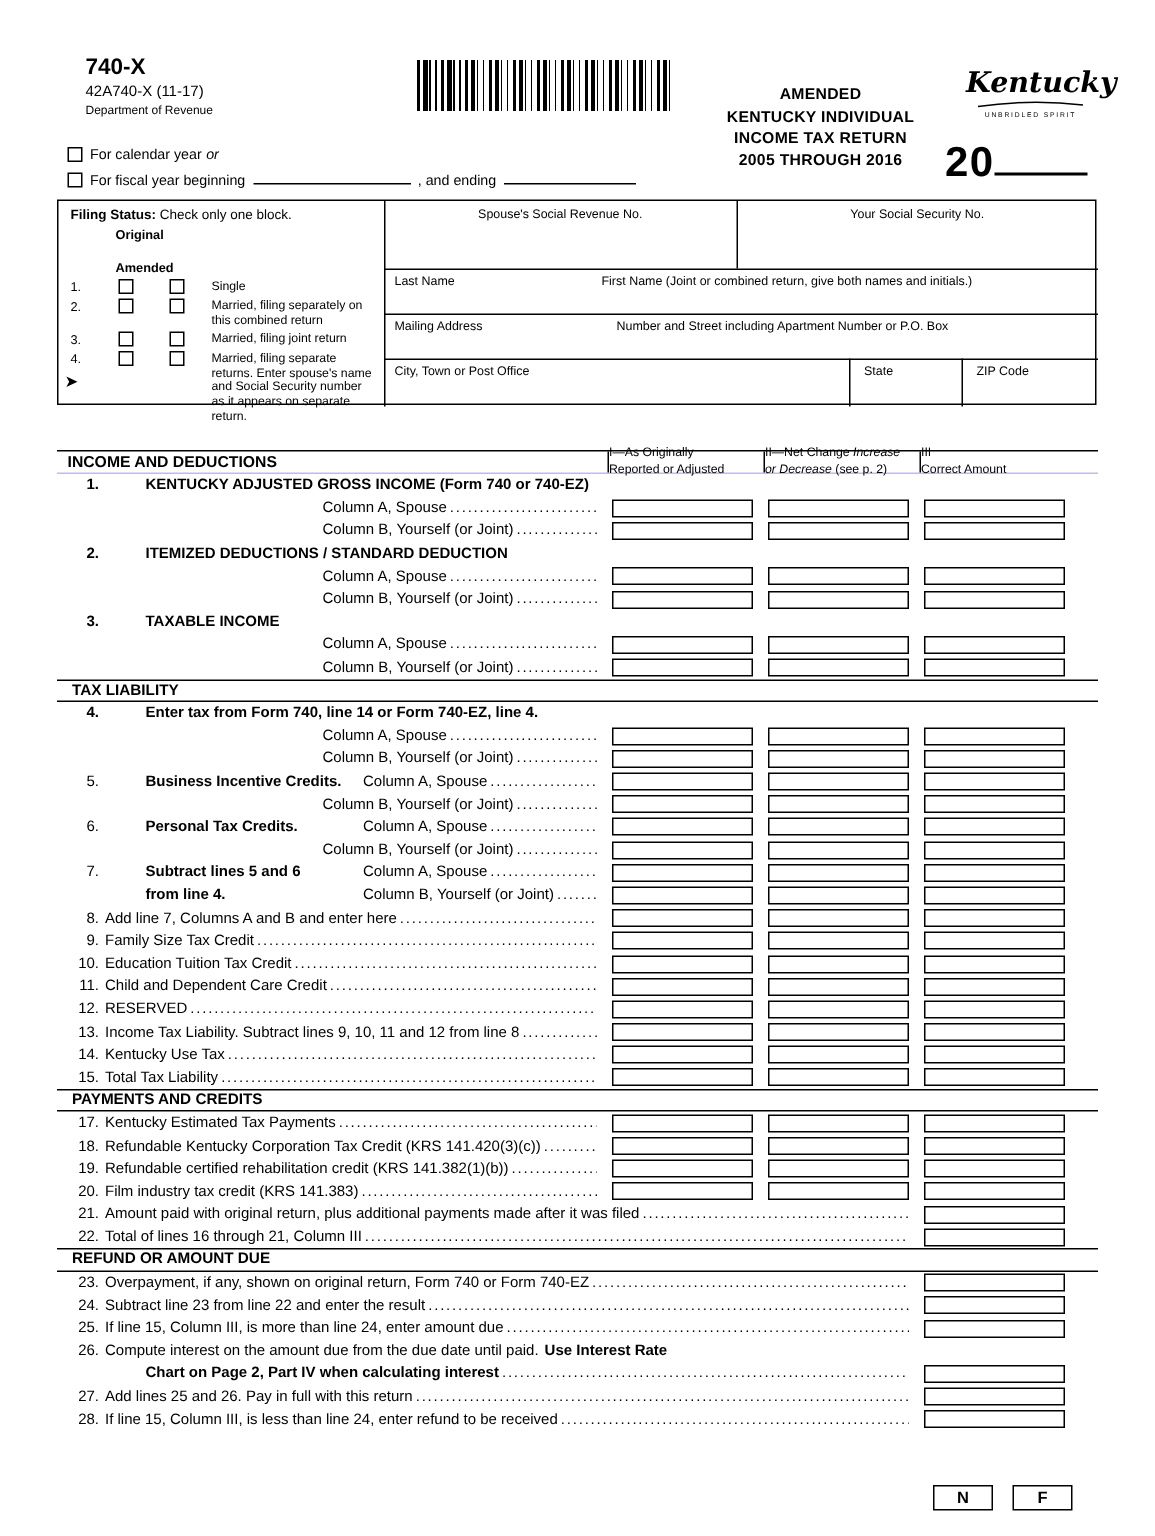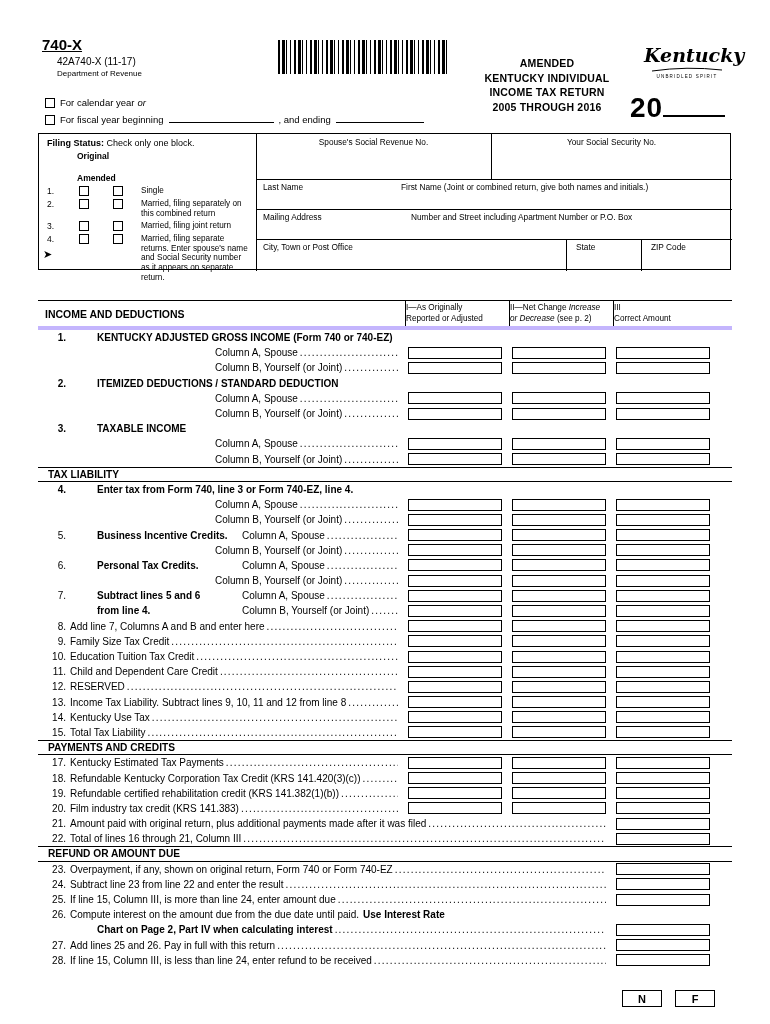--- a/index.html
+++ b/index.html
@@ -1,21 +1,21 @@
 <!DOCTYPE html>
 <html><head>
 <meta charset="utf-8">
 <style>
 * { margin:0; padding:0; box-sizing:border-box; }
 body { background:#fff; }
 #page { position:relative; width:770px; height:1024px; background:#fff; color:#000;
         font-family:"Liberation Sans", sans-serif; overflow:hidden; }
 
 
-#form-number { position:absolute; left:42px; top:36px; font-size:15px; font-weight:bold;text-decoration:underline; }
+#form-number { position:absolute; left:57px; top:36px; font-size:15px; font-weight:bold; }
 #form-code   { position:absolute; left:57px; top:56px; font-size:10px; }
 #dept        { position:absolute; left:57px; top:69px; font-size:8px; }
 #barcode { position:absolute; left:278px; top:40px; width:172px; height:34px;
   background:repeating-linear-gradient(90deg,#000 0 2px,#fff 2px 4px,#000 4px 7px,#fff 7px 8px,#000 8px 9px,#fff 9px 12px,#000 12px 13px,#fff 13px 16px); }
 #title-block { position:absolute; left:452px; top:56px; width:190px; text-align:center;
   font-weight:bold; font-size:10.5px; line-height:1.4; letter-spacing:.2px; }
 #logo { position:absolute; left:644px; top:46px; width:86px; text-align:center; }
 #logo .script { font-family:"DejaVu Serif", serif; font-style:italic; font-weight:bold; font-size:19px; display:block; line-height:1; }
 #logo .sub { display:block; font-size:4.5px; letter-spacing:1.2px; margin-top:1px; }
 #year { position:absolute; left:630px; top:92px; display:flex; align-items:baseline; }
@@ -41,21 +41,21 @@
 #fs-title { padding:4px 0 0 8px; font-size:9px; }
 #fs-cols { padding:3px 0 0 38px; font-weight:bold; display:flex; gap:12px; font-size:8.5px;flex-direction:column; }
 .fs-row { display:flex; align-items:flex-start; padding-left:8px; margin-top:3px; }
 .fs-num { width:32px; flex:none; font-size:8.5px; }
 .fs-cb2 { margin-left:24px; }
 .fs-label { margin-left:18px; width:108px; font-size:8.2px; line-height:9.6px; }
 #fs-arrow { position:absolute; left:4px; top:114px; font-size:11px; }
 
 
 #table { position:absolute; left:38px; top:300px; width:694px; font-size:10px; }
-#thead { display:flex; border-top:1px solid #000; border-bottom:4px solid #c4b5fd; height:30px; }
+#thead { display:flex; border-top:1px solid #000; border-bottom:1px solid #c4b5fd; height:16px; }
 #thead .tl { flex:1; display:flex; align-items:center; padding-left:7px; font-weight:bold; font-size:10.5px; }
 .th-cell { border-left:1px solid #000; width:104px; display:flex; flex-direction:column; justify-content:center;
   text-align:left; font-size:8.2px; line-height:1.3; }
 .th-cell.c3 { width:119px; }
 .row { display:flex; align-items:center; height:15.2px; padding-left:10px; padding-right:22px; gap:10px; }
 .row.section { border-top:1px solid #000; border-bottom:1px solid #000; font-weight:bold; font-size:10.2px; }
 .row.header { font-weight:bold; }
 .rleft { flex:1; display:flex; align-items:baseline; white-space:nowrap; overflow:hidden; }
 .num { width:22px; text-align:right; padding-right:4px; flex:none; }
 .sp167 { width:167px; flex:none; }
@@ -268,21 +268,21 @@
           <div class="ebox"></div>
         </div>
         <div class="row section">
           <div class="rleft">
             <span>TAX LIABILITY</span>
           </div>
         </div>
         <div class="row header">
           <div class="rleft">
             <span class="num">4.</span>
-            <span class="blabel">Enter tax from Form 740, line 3 or Form 740-EZ, line 4.</span>
+            <span class="blabel">Enter tax from Form 740, line 14 or Form 740-EZ, line 4.</span>
           </div>
         </div>
         <div class="row sub">
           <div class="rleft">
             <span class="sp167"></span>
             <span>Column A, Spouse</span>
             <span class="dots"></span>
           </div>
           <div class="ebox"></div>
           <div class="ebox"></div>

